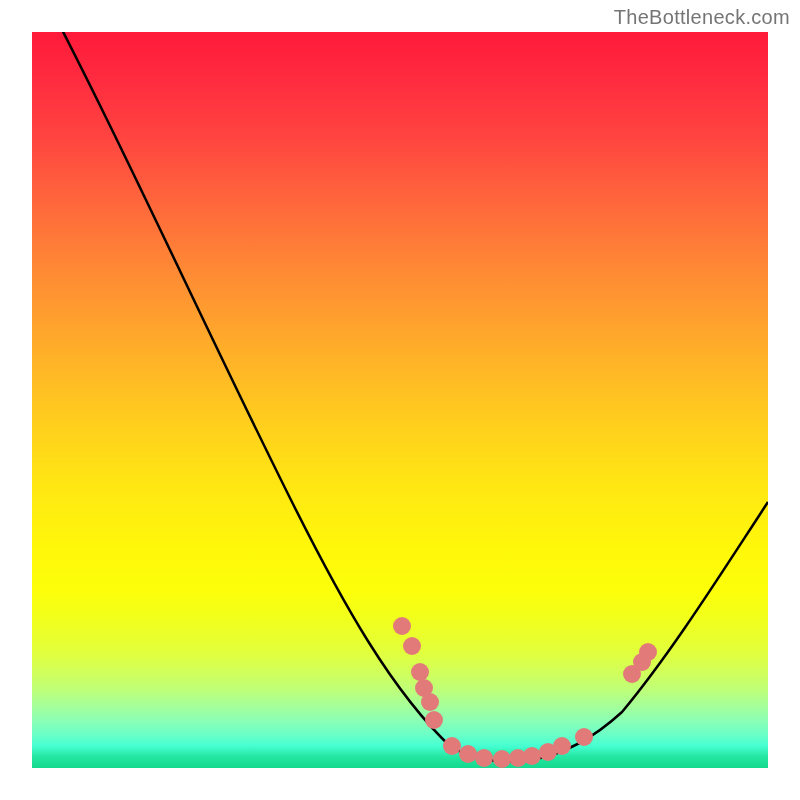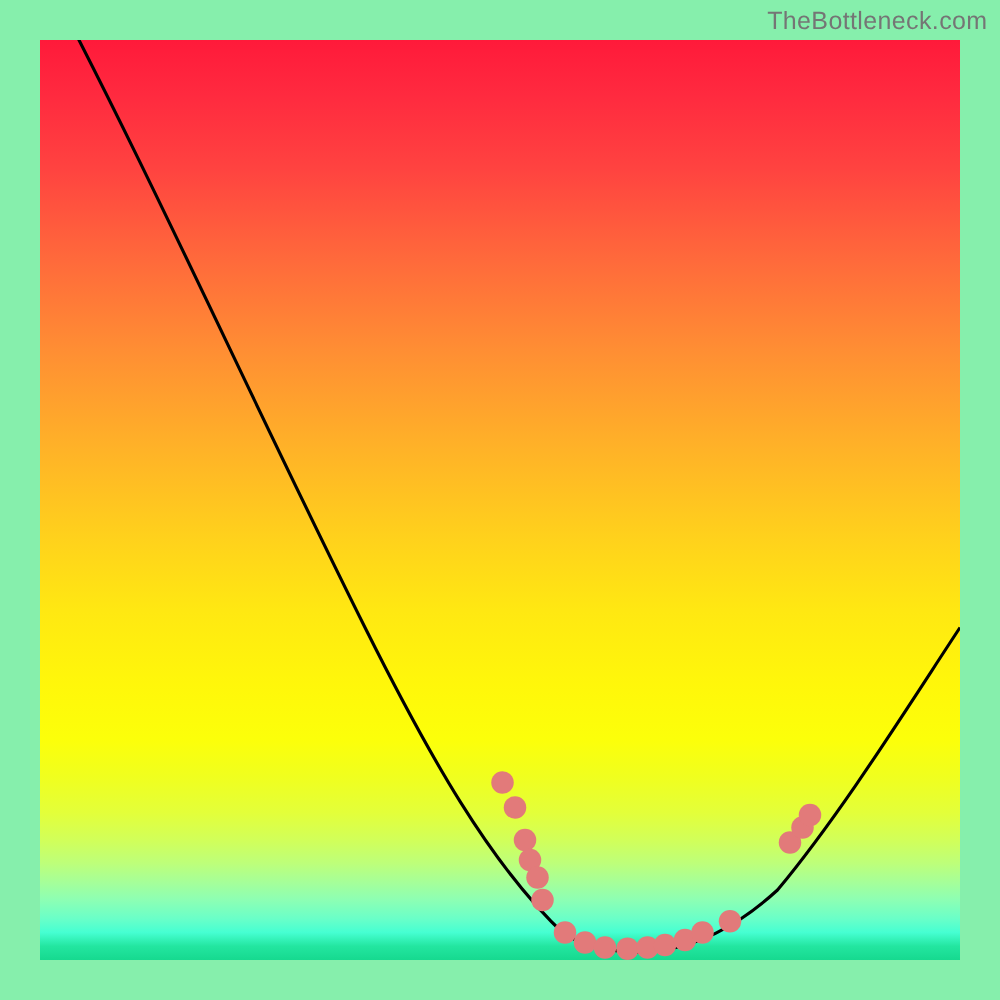--- a/index.html
+++ b/index.html
@@ -10,21 +10,21 @@
     background: #000;
     overflow: hidden;
     font-family: Arial, Helvetica, sans-serif;
   }
   .frame {
     position: absolute;
     left: 0;
     top: 0;
     width: 800px;
     height: 800px;
-    background: #86efac;
+    background: #ffffff;
   }
   .plot-area {
     position: absolute;
     left: 32px;
     top: 32px;
     width: 736px;
     height: 736px;
     overflow: hidden;
   }
   .gradient {

